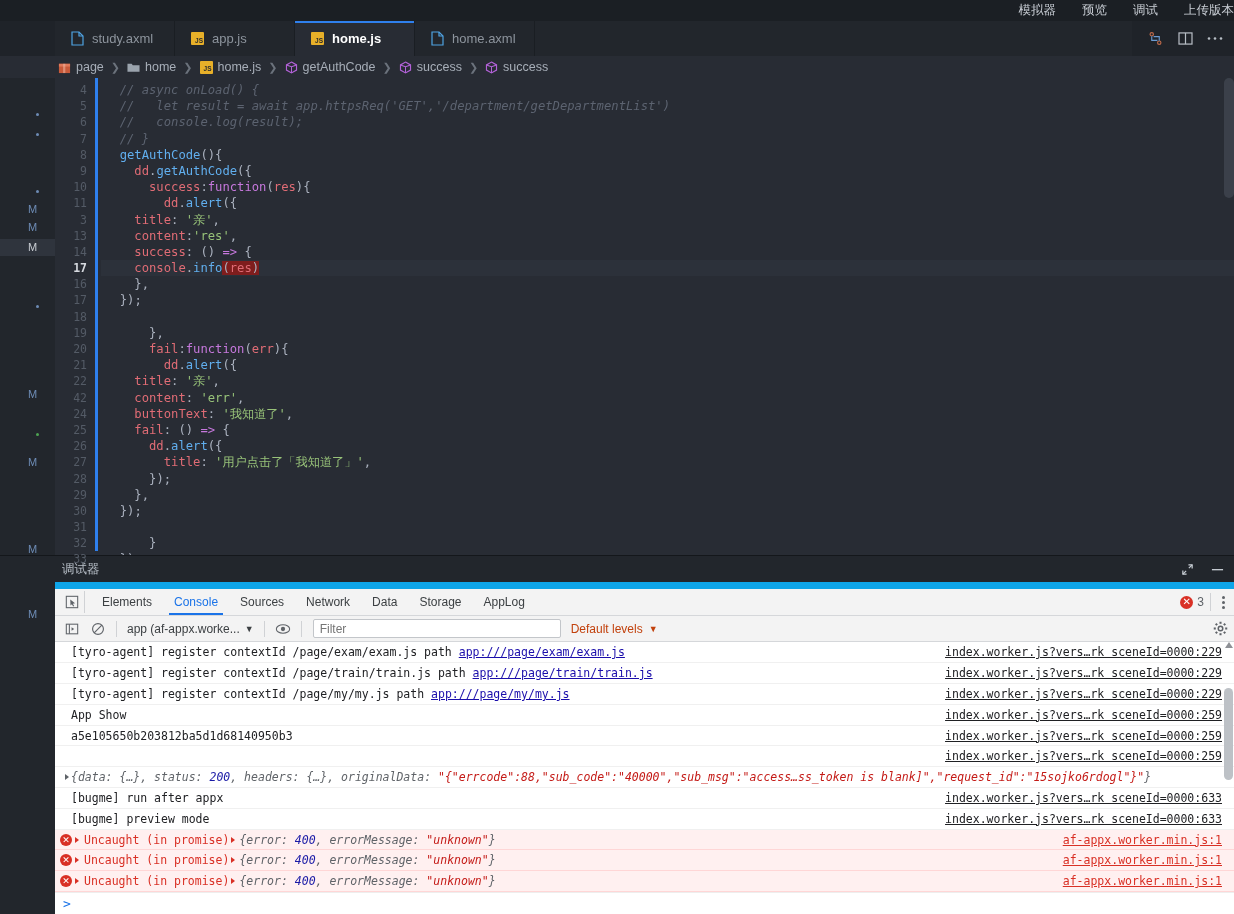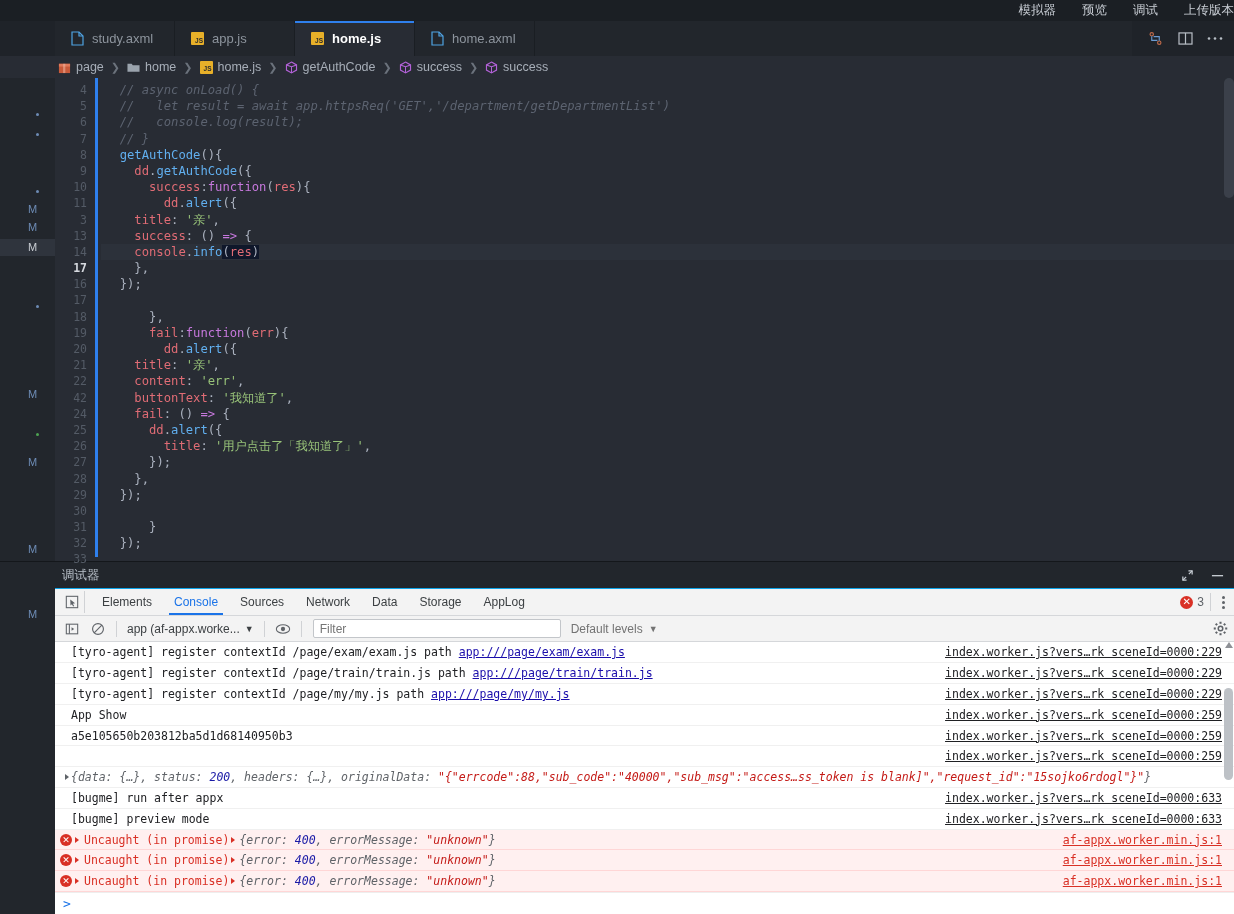--- a/index.html
+++ b/index.html
@@ -100,21 +100,21 @@
   .guide { position: absolute; top: 0; width: 1px; background: #3a404a; }
 
   
   .c-com { color: #5c6370; font-style: italic; }
   .c-fn  { color: #61afef; }
   .c-kw  { color: #c678dd; }
   .c-str { color: #98c379; }
   .c-var { color: #e06c75; }
   .c-pun { color: #abb2bf; }
   .c-obj { color: #e06c75; }
-  .selhl { background: #0f172a; }
+  .selhl { background: #7f1d1d; }
   .vscroll-thumb {
     position: absolute; right: 0; top: 0; width: 10px; height: 120px;
     background: #4b525d; opacity: .55; border-radius: 5px;
   }
 
   
   .debugger {
     flex: 0 0 350px; background: #22262c; display: flex; flex-direction: column;
     border-top: 1px solid #14171b;
   }
@@ -124,21 +124,21 @@
   }
   .dbg-title-actions {
     position: absolute; right: 10px; top: 0; height: 26px;
     display: flex; align-items: center; gap: 16px;
   }
   .dbg-act { width: 14px; height: 14px; cursor: pointer; display:flex; align-items:center; justify-content:center;}
 
   .devtools {
     flex: 1 1 auto; background: #ffffff; margin-left: 55px;
     display: flex; flex-direction: column; min-height: 0;
-    border-top: 1px solid #0ea5e9;
+    border-top: 7px solid #0ea5e9;
   }
   .dt-tabs {
     height: 27px; flex: 0 0 27px; display: flex; align-items: center;
     border-bottom: 1px solid #d5d7da; background: #f3f3f3; padding-left: 4px;
   }
   .dt-cursor-btn {
     width: 26px; height: 22px; display: flex; align-items: center; justify-content: center;
     cursor: pointer; border-right: 1px solid #d0d2d5; margin-right: 6px;
   }
   .dt-tab {
@@ -172,21 +172,21 @@
   .ctx-select {
     display: flex; align-items: center; gap: 5px; font-size: 12px; color: #3c4043;
     padding: 0 5px; cursor: pointer; white-space: nowrap;
   }
   .filter-input {
     flex: 1 1 auto; height: 19px; border: 1px solid #c3c6ca; border-radius: 2px;
     background: #fff; font-size: 12px; color: #3c4043; padding: 0 6px;
     margin: 0 6px; outline: none; max-width: 248px;
   }
   .levels {
-    font-size: 12px; color: #737373; display: flex; align-items: center; gap: 6px;
+    font-size: 12px; color: #c2410c; display: flex; align-items: center; gap: 6px;
     cursor: pointer; white-space: nowrap; margin-left: 4px;
   }
   .gear { margin-left: auto; margin-right: 6px; cursor: pointer; display:flex; align-items:center;}
 
   .console-body {
     flex: 1 1 auto; overflow: hidden; position: relative; background: #fff;
   }
   .log-row {
     display: flex; align-items: center; min-height: 20.8px;
     border-bottom: 1px solid #f0f0f0; font-family: "DejaVu Sans Mono", monospace;
@@ -430,20 +430,21 @@
       </div>
     <div class="code-line">  <span class="c-com">// async onLoad() {</span></div>
         <div class="code-line">  <span class="c-com">//   let result = await app.httpsReq('GET','/department/getDepartmentList')</span></div>
         <div class="code-line">  <span class="c-com">//   console.log(result);</span></div>
         <div class="code-line">  <span class="c-com">// }</span></div>
         <div class="code-line">  <span class="c-fn">getAuthCode</span><span class="c-pun">(</span><span class="c-pun">)</span><span class="c-pun">{</span></div>
         <div class="code-line">    <span class="c-obj">dd</span><span class="c-pun">.</span><span class="c-fn">getAuthCode</span><span class="c-pun">(</span><span class="c-pun">{</span></div>
         <div class="code-line">      <span class="c-var">success</span><span class="c-pun">:</span><span class="c-kw">function</span><span class="c-pun">(</span><span class="c-var">res</span><span class="c-pun">)</span><span class="c-pun">{</span></div>
         <div class="code-line">        <span class="c-obj">dd</span><span class="c-pun">.</span><span class="c-fn">alert</span><span class="c-pun">(</span><span class="c-pun">{</span></div>
         <div class="code-line">    <span class="c-var">title</span><span class="c-pun">:</span><span class="c-pun"> </span><span class="c-str">'亲'</span><span class="c-pun">,</span></div>
+        <div class="code-line">    <span class="c-var">content</span><span class="c-pun">:</span><span class="c-str">'res'</span><span class="c-pun">,</span></div>
         <div class="code-line">    <span class="c-var">success</span><span class="c-pun">:</span><span class="c-pun"> </span><span class="c-pun">(</span><span class="c-pun">)</span><span class="c-pun"> </span><span class="c-kw">=&gt;</span><span class="c-pun"> </span><span class="c-pun">{</span></div>
         <div class="code-line current">    <span class="c-obj">console</span><span class="c-pun">.</span><span class="c-fn">info</span><span class="selhl"><span class="c-pun">(</span><span class="c-var">res</span><span class="c-pun">)</span></span></div>
         <div class="code-line">    <span class="c-pun">}</span><span class="c-pun">,</span></div>
         <div class="code-line">  <span class="c-pun">}</span><span class="c-pun">)</span><span class="c-pun">;</span></div>
         <div class="code-line">&nbsp;</div>
         <div class="code-line">      <span class="c-pun">}</span><span class="c-pun">,</span></div>
         <div class="code-line">      <span class="c-var">fail</span><span class="c-pun">:</span><span class="c-kw">function</span><span class="c-pun">(</span><span class="c-var">err</span><span class="c-pun">)</span><span class="c-pun">{</span></div>
         <div class="code-line">        <span class="c-obj">dd</span><span class="c-pun">.</span><span class="c-fn">alert</span><span class="c-pun">(</span><span class="c-pun">{</span></div>
         <div class="code-line">    <span class="c-var">title</span><span class="c-pun">:</span><span class="c-pun"> </span><span class="c-str">'亲'</span><span class="c-pun">,</span></div>
         <div class="code-line">    <span class="c-var">content</span><span class="c-pun">:</span><span class="c-pun"> </span><span class="c-str">'err'</span><span class="c-pun">,</span></div>

